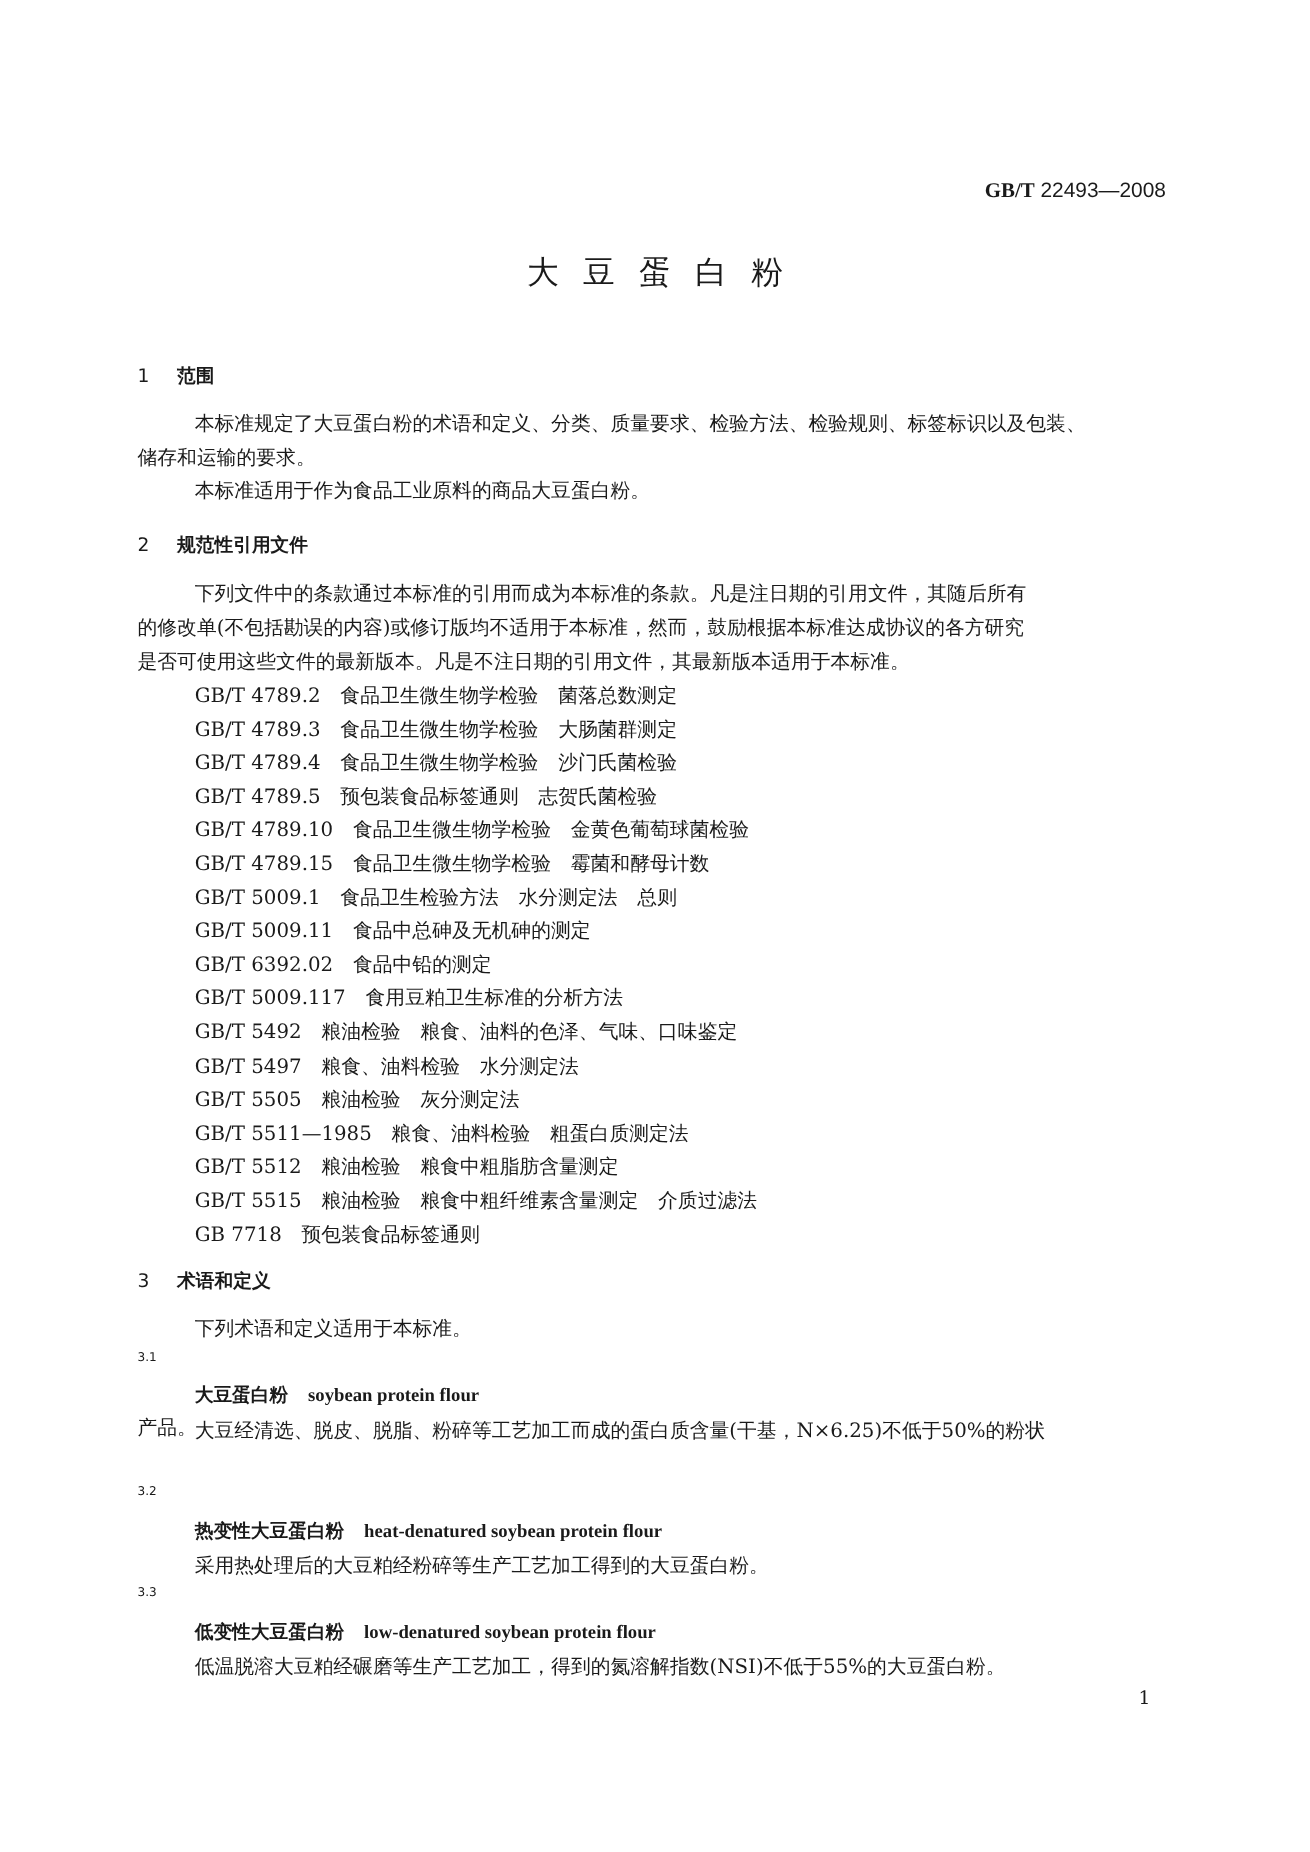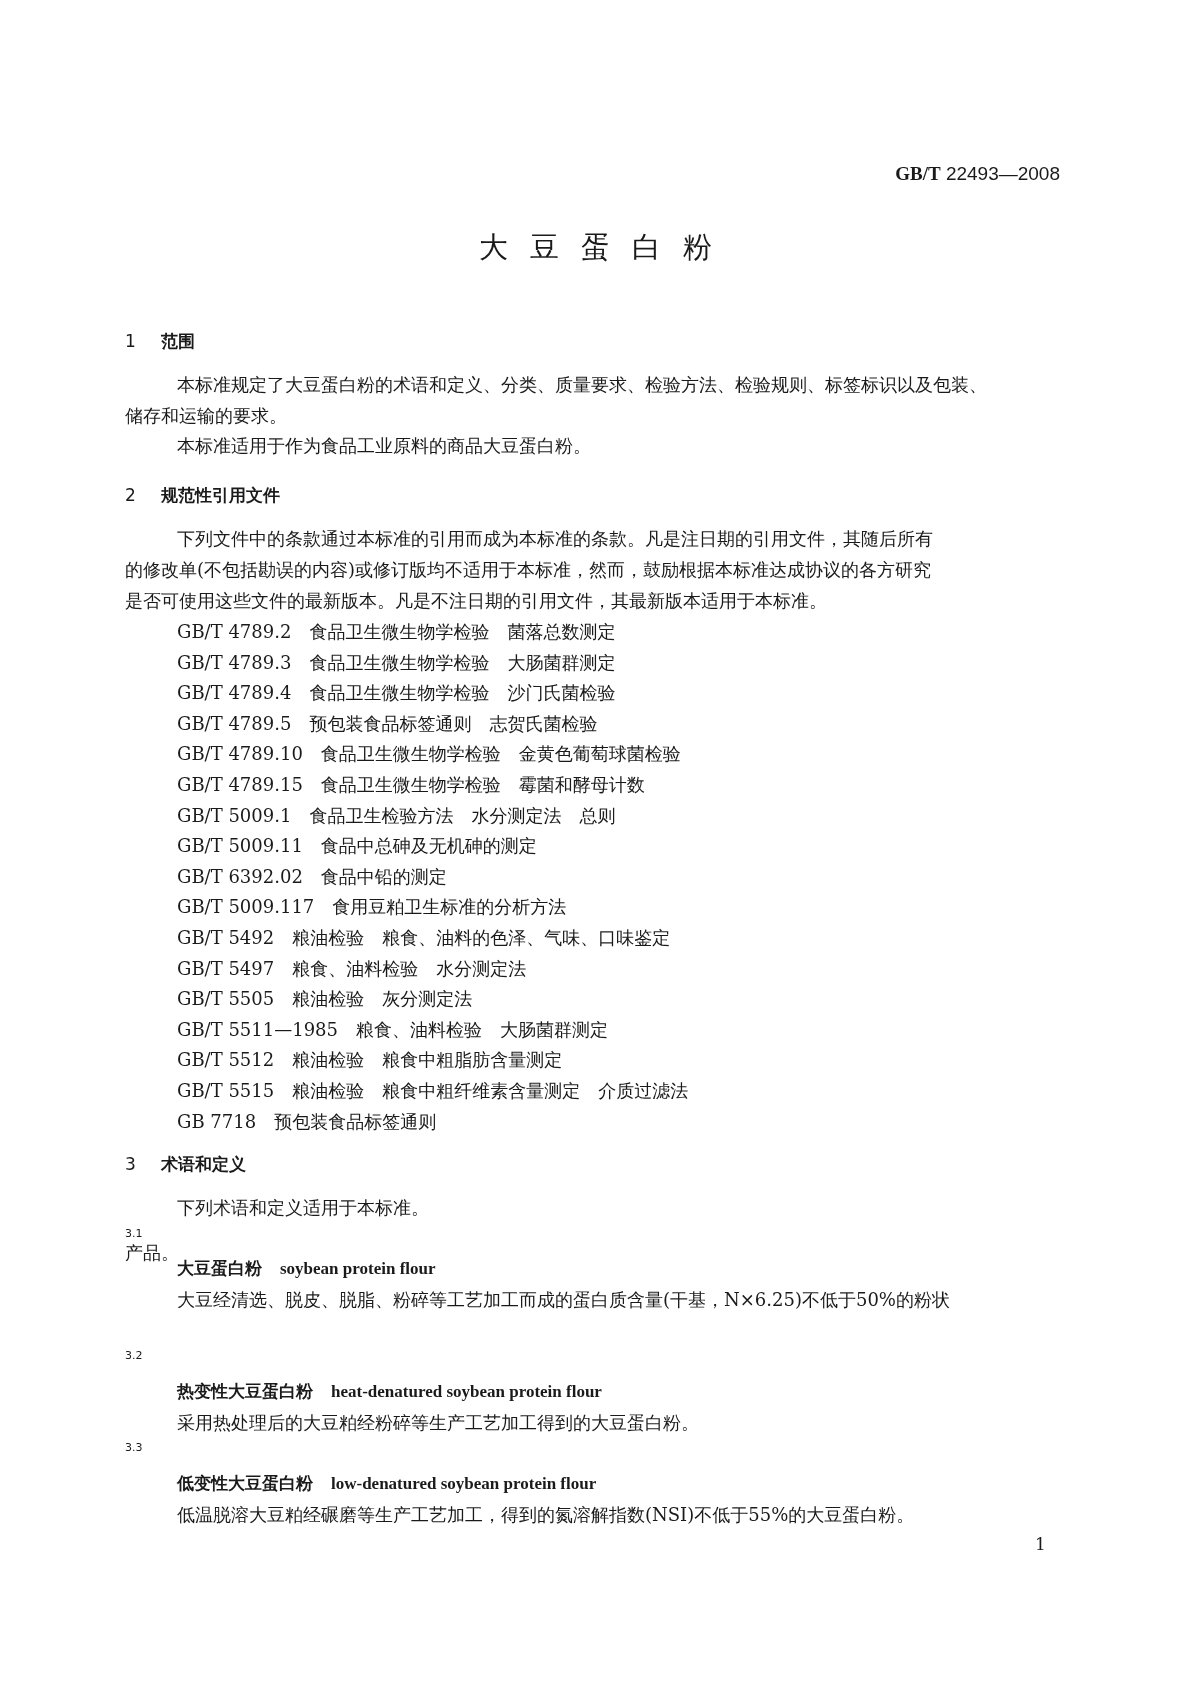--- a/index.html
+++ b/index.html
@@ -43,33 +43,33 @@
     <div class="abs line" style="top: 711.8px;"><span class="code">GB/T 4789.5</span><span>预包装食品标签通则　志贺氏菌检验</span></div>
     <div class="abs line" style="top: 742.4px;"><span class="code">GB/T 4789.10</span><span>食品卫生微生物学检验　金黄色葡萄球菌检验</span></div>
     <div class="abs line" style="top: 773px;"><span class="code">GB/T 4789.15</span><span>食品卫生微生物学检验　霉菌和酵母计数</span></div>
     <div class="abs line" style="top: 803.6px;"><span class="code">GB/T 5009.1</span><span>食品卫生检验方法　水分测定法　总则</span></div>
     <div class="abs line" style="top: 834.2px;"><span class="code">GB/T 5009.11</span><span>食品中总砷及无机砷的测定</span></div>
     <div class="abs line" style="top: 864.8px;"><span class="code">GB/T 6392.02</span><span>食品中铅的测定</span></div>
     <div class="abs line" style="top: 895.4px;"><span class="code">GB/T 5009.117</span><span>食用豆粕卫生标准的分析方法</span></div>
     <div class="abs line" style="top: 926px;"><span class="code">GB/T 5492</span><span>粮油检验　粮食、油料的色泽、气味、口味鉴定</span></div>
     <div class="abs line" style="top: 956.6px;"><span class="code">GB/T 5497</span><span>粮食、油料检验　水分测定法</span></div>
     <div class="abs line" style="top: 987.2px;"><span class="code">GB/T 5505</span><span>粮油检验　灰分测定法</span></div>
-    <div class="abs line" style="top: 1017.8px;"><span class="code">GB/T 5511—1985</span><span>粮食、油料检验　大肠菌群测定</span></div>
+    <div class="abs line" style="top: 1017.8px;"><span class="code">GB/T 5511—1985</span><span>粮食、油料检验　粗蛋白质测定法</span></div>
     <div class="abs line" style="top: 1048.4px;"><span class="code">GB/T 5512</span><span>粮油检验　粮食中粗脂肪含量测定</span></div>
     <div class="abs line" style="top: 1079px;"><span class="code">GB/T 5515</span><span>粮油检验　粮食中粗纤维素含量测定　介质过滤法</span></div>
     <div class="abs line" style="top: 1109.6px;"><span class="code">GB 7718</span><span>预包装食品标签通则</span></div>
   </div>
 
 <div class="abs sec-h" style="top:1153px"><span class="num">3</span><span>术语和定义</span></div>
 <div class="abs line" style="left:177px; top:1196px">下列术语和定义适用于本标准。</div>
 
 <div class="abs term-no" style="top:1227px">3.1</div>
 <div class="abs term" style="top:1257px"><span>大豆蛋白粉</span><span class="en">soybean protein flour</span></div>
 <div class="abs line" style="left:177px; top:1288px">大豆经清选、脱皮、脱脂、粉碎等工艺加工而成的蛋白质含量(干基，N×6.25)不低于50%的粉状</div>
-<div class="abs line" style="left:125px; top:1241px">产品。</div>
+<div class="abs line" style="left:125px; top:1286px">产品。</div>
 
 <div class="abs term-no" style="top:1349px">3.2</div>
 <div class="abs term" style="top:1380px"><span>热变性大豆蛋白粉</span><span class="en">heat-denatured soybean protein flour</span></div>
 <div class="abs line" style="left:177px; top:1411px">采用热处理后的大豆粕经粉碎等生产工艺加工得到的大豆蛋白粉。</div>
 
 <div class="abs term-no" style="top:1441px">3.3</div>
 <div class="abs term" style="top:1472px"><span>低变性大豆蛋白粉</span><span class="en">low-denatured soybean protein flour</span></div>
 <div class="abs line" style="left:177px; top:1503px">低温脱溶大豆粕经碾磨等生产工艺加工，得到的氮溶解指数(NSI)不低于55%的大豆蛋白粉。</div>
 
 <div class="abs page-no">1</div>

